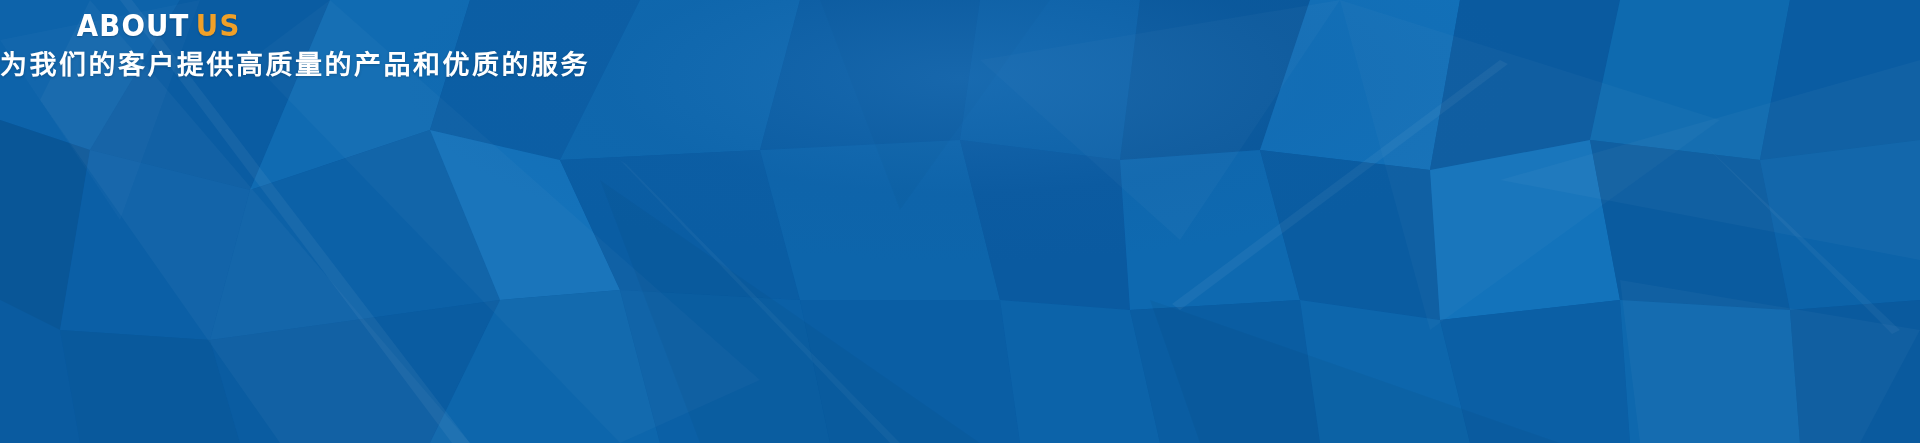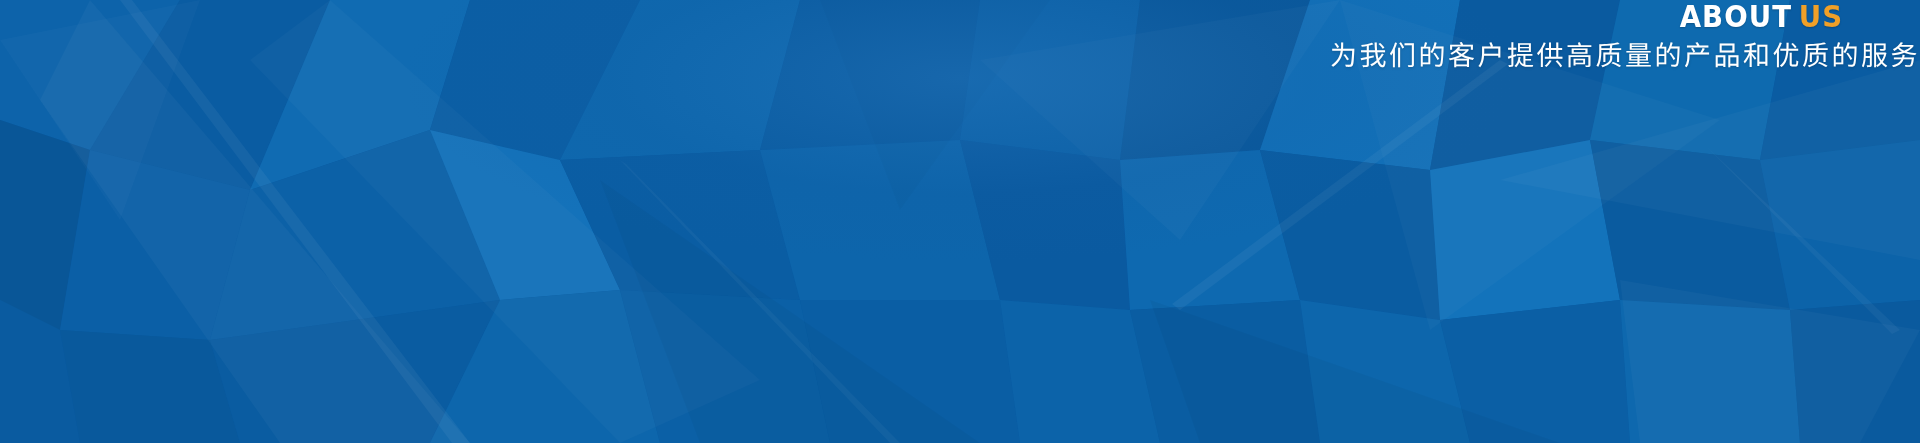--- a/index.html
+++ b/index.html
@@ -44,21 +44,22 @@
                 rgba(20,95,165,0.18) 45%,
                 rgba(10,80,150,0) 72%);
     z-index: 1;
     pointer-events: none;
   }
 
   .banner-content {
     position: relative;
     z-index: 2;
     width: 100%;
-    text-align: right;
+    text-align: left;
+    padding-top: 9px;
     box-sizing: border-box;
   }
 
   
   .title-en {
     font-size: 30px;
     line-height: 34px;
     font-weight: 700;
     letter-spacing: 1.2px;
     font-family: "DejaVu Sans", "Liberation Sans", sans-serif;
@@ -107,21 +108,21 @@
     white-space: nowrap;
     font-weight: 400;
     font-family: "DejaVu Sans", "Liberation Sans", sans-serif;
   }
 
   
   .headline-cn {
     margin: 5px 0 0 0;
     font-size: 27px;
     line-height: 33px;
-    font-weight: 400;
+    font-weight: 700;
     color: #ffffff;
     letter-spacing: 2.5px;
     white-space: nowrap;
     font-family: "DejaVu Sans", "Liberation Sans", sans-serif;
     text-shadow: 0 1px 3px rgba(0,0,0,0.20);
   }
 </style>
 </head>
 <body>
 

